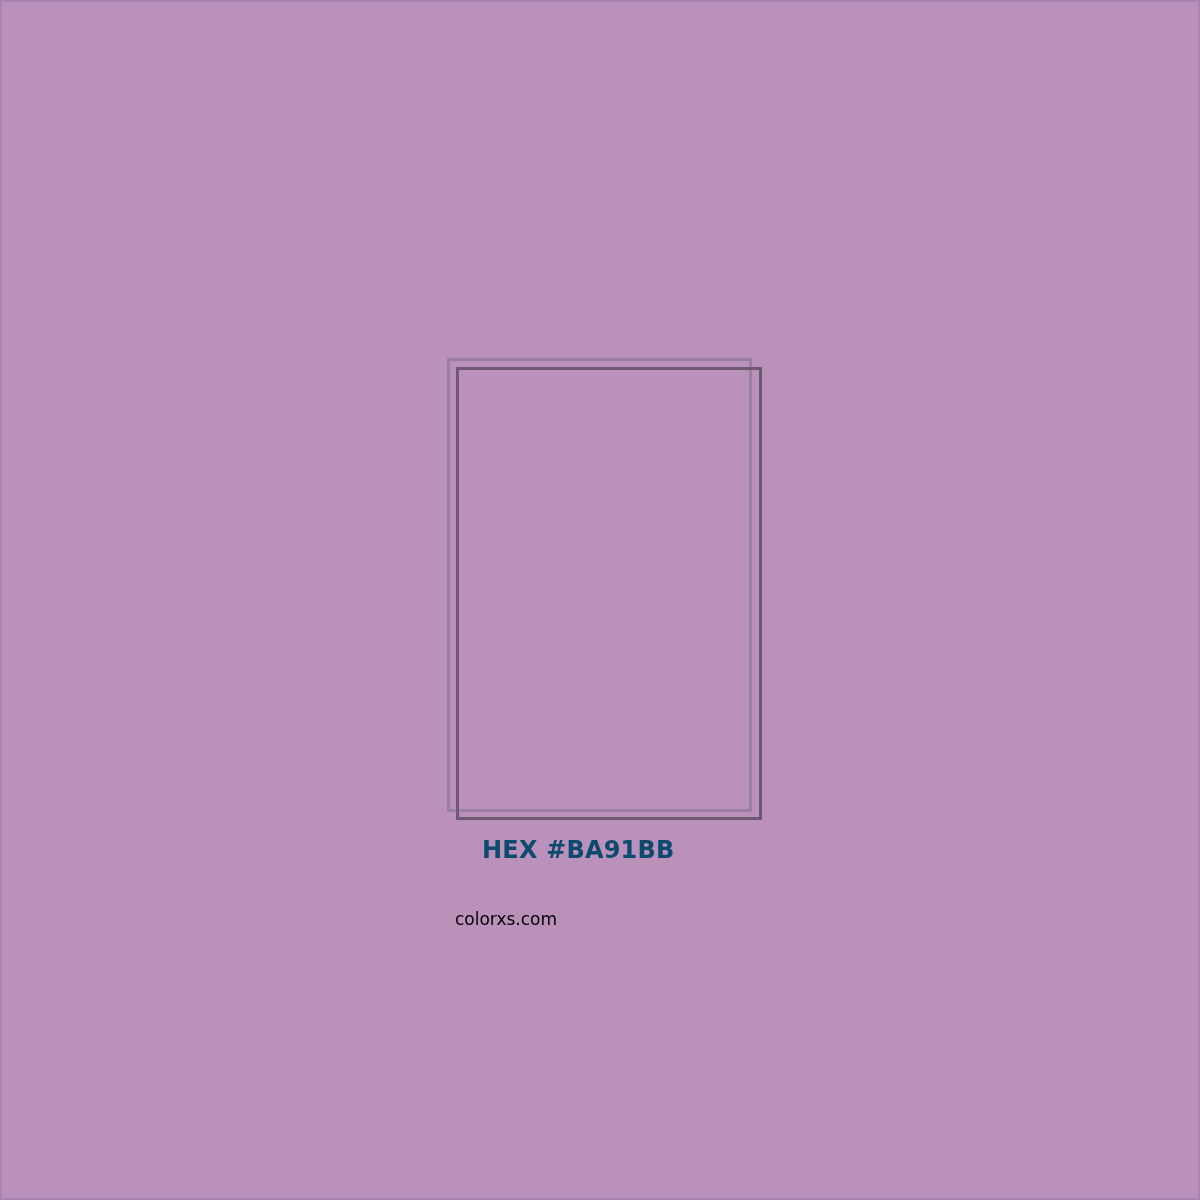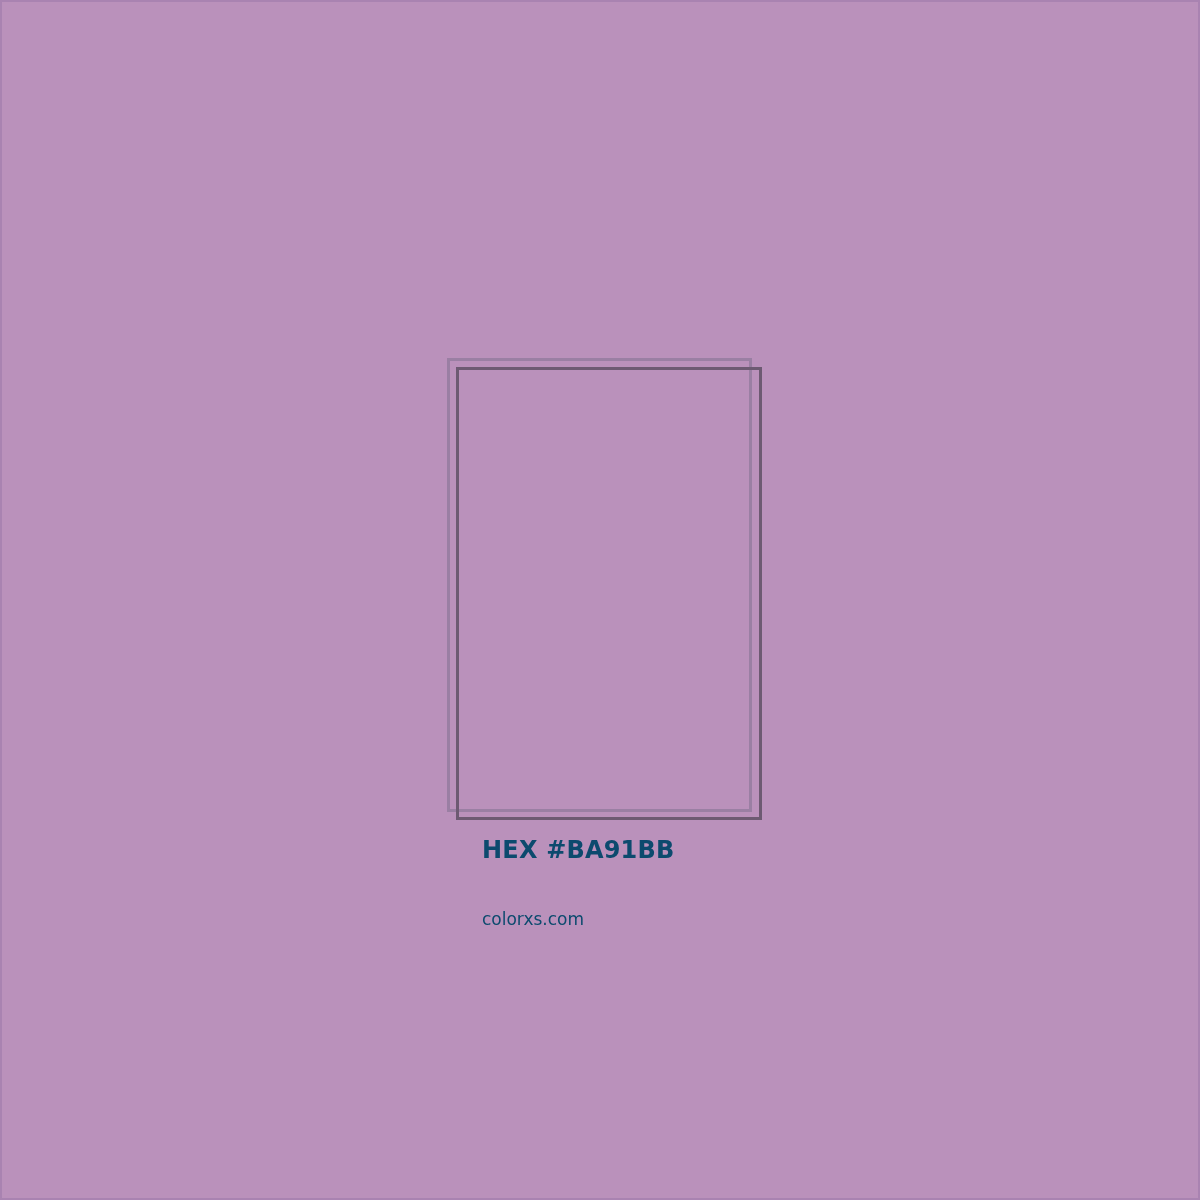--- a/index.html
+++ b/index.html
@@ -97,15 +97,15 @@
 
 
   <div class="swatch-area">
     <div id="swatch-rect-light" style="border-color: rgb(154, 127, 163);"></div>
     <div id="swatch-rect-dark" style="border-color: rgb(109, 90, 114);"></div>
   </div>
 
   <div id="hex-value">HEX #BA91BB</div>
 
 
-  <div id="site-watermark" style="color: #0c4a6e; margin-left: 27px;">colorxs.com</div>
+  <div id="site-watermark" style="color: #000000;">colorxs.com</div>
 
 </div>
 
 </body></html>

